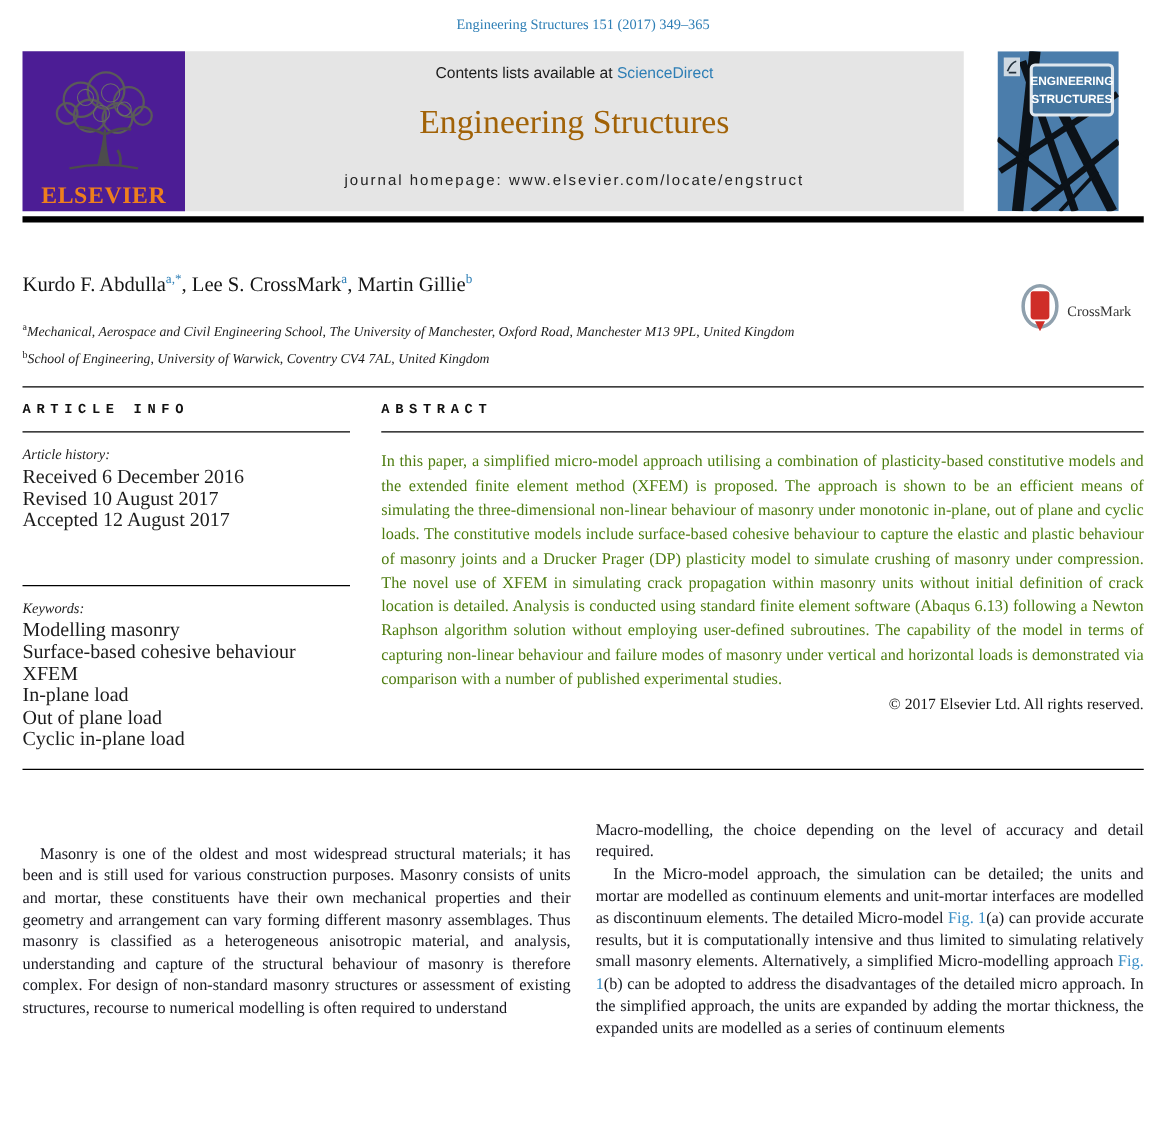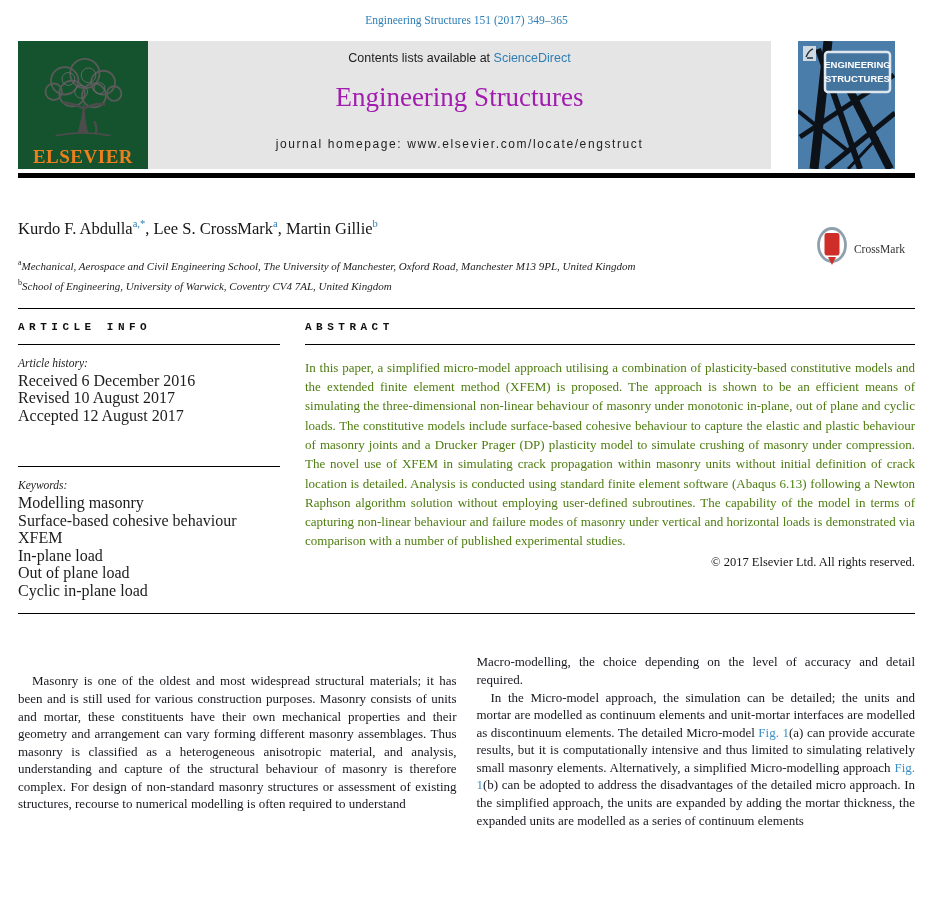--- a/index.html
+++ b/index.html
@@ -13,33 +13,33 @@
   }
   .page { padding: 0 21px 0 18px; }
 
   
   .citation-row { text-align: center; padding-top: 10px; }
   .citation { font-size: 11.5px; color: #2d7eb5; font-family: "Liberation Serif", serif; }
 
   
   .banner { display: flex; margin-top: 13px; height: 128px; align-items: stretch; }
   .logo-block {
-    width: 130px; background: #14532d; display: flex; flex-direction: column;
+    width: 130px; background: #4c1d95; display: flex; flex-direction: column;
     align-items: center; justify-content: flex-end; padding-bottom: 2px;
   }
   .elsevier-text {
     color: #ee7f1d; font-size: 19px; font-weight: bold; letter-spacing: 0.5px;
     font-family: "Liberation Serif", serif; line-height: 20px;
   }
   .banner-center {
     flex: 1; background: #e5e5e5; text-align: center; padding-top: 10px; margin-right: 27px;
   }
   .contents-line { font-size: 12.5px; font-family: "Liberation Sans", sans-serif; color: #1c1c1c; }
   .sciencedirect { color: #2d7eb5; }
-  .journal-title { font-size: 27px; margin-top: 17px; color: #a21caf; font-family: "Liberation Serif", serif; }
+  .journal-title { font-size: 27px; margin-top: 17px; color: #a16207; font-family: "Liberation Serif", serif; }
   .homepage-line {
     font-size: 12px; margin-top: 24px; letter-spacing: 1.6px;
     font-family: "Liberation Sans", sans-serif; color: #222;
   }
   .cover { width: 117px; height: 128px; position: relative; }
   .cover svg { display: block; }
 
   
   .rule-thick { height: 5px; background: #000; margin-top: 4px; }
   .rule-thin { height: 1px; background: #000; }

